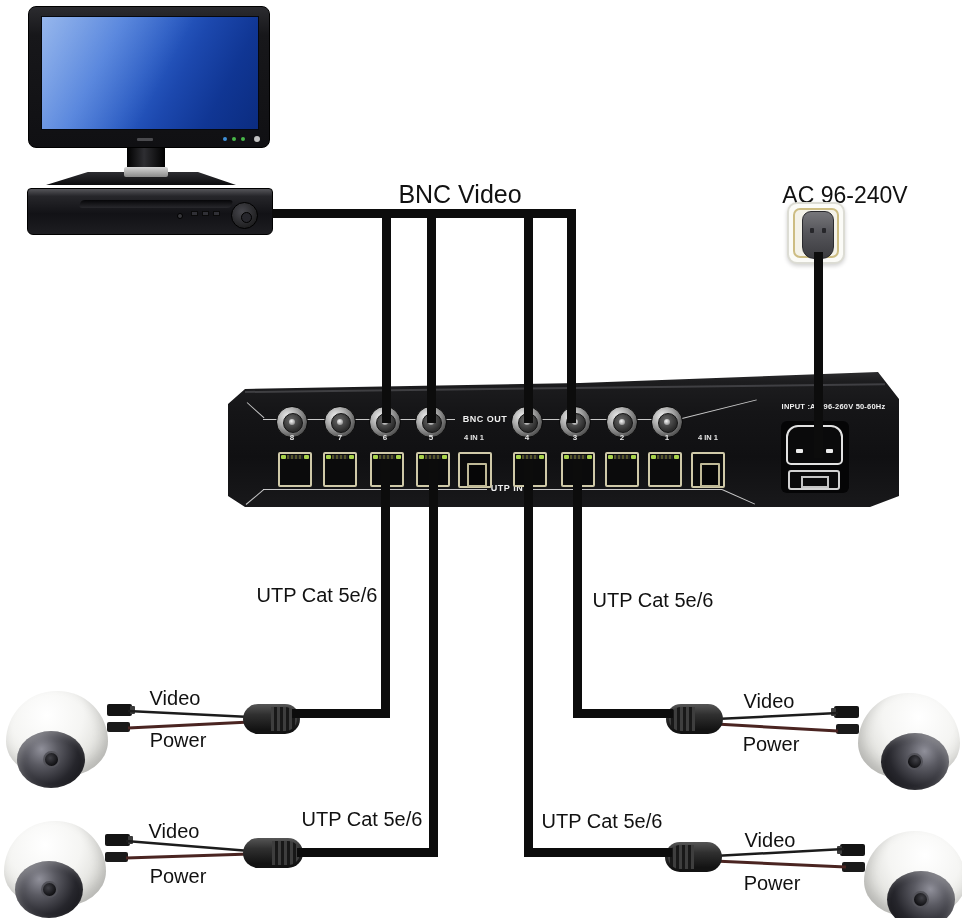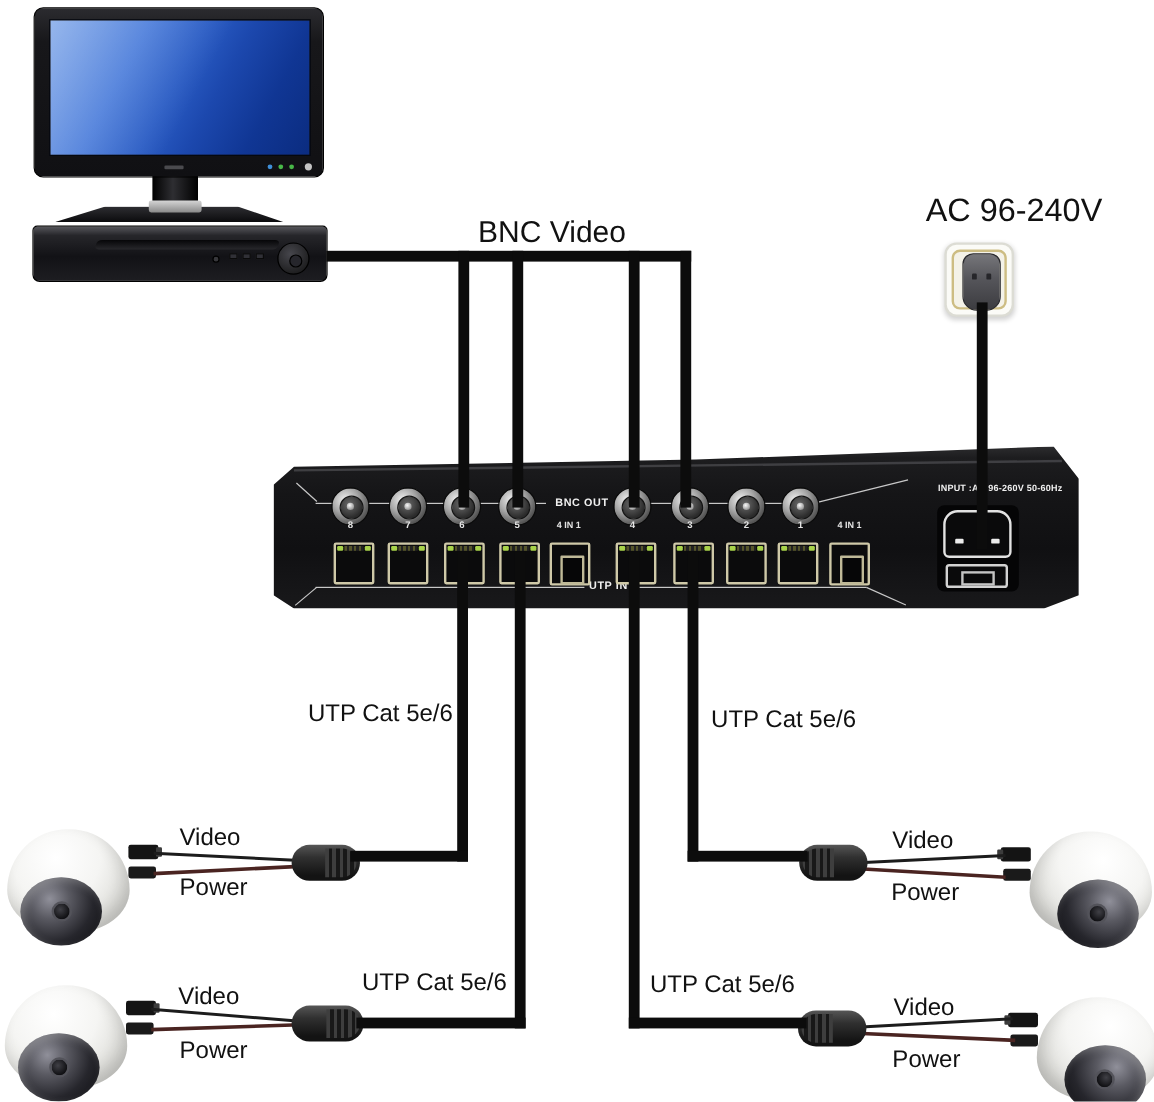--- a/index.html
+++ b/index.html
@@ -144,21 +144,21 @@
   <div class="dvr">
     <div class="dvr-groove"></div>
     <div class="dvr-btn-round"></div>
     <div class="dvr-btn-sm" style="left:163px;"></div>
     <div class="dvr-btn-sm" style="left:174px;"></div>
     <div class="dvr-btn-sm" style="left:185px;"></div>
     <div class="dvr-pad"></div>
   </div>
 
   <div class="lbl t-big" style="left:385px;top:180px;width:150px;">BNC Video</div>
-  <div class="lbl t-big" style="left:763px;top:160px;width:164px;font-size:27px;">AC 96-240V</div>
+  <div class="lbl t-big" style="left:763px;top:182px;width:164px;font-size:23px;">AC 96-240V</div>
 
   <div class="outlet"></div>
   <div class="plug"></div>
 
   <div class="cable" style="left:272px;top:209px;width:304px;height:9px;"></div>
   <div class="cable" style="left:382px;top:209px;width:9px;height:214px;"></div>
   <div class="cable" style="left:427px;top:209px;width:9px;height:214px;"></div>
   <div class="cable" style="left:524px;top:209px;width:9px;height:214px;"></div>
   <div class="cable" style="left:567px;top:209px;width:9px;height:214px;"></div>
   <div class="cable" style="left:814px;top:252px;width:9px;height:206px;"></div>

